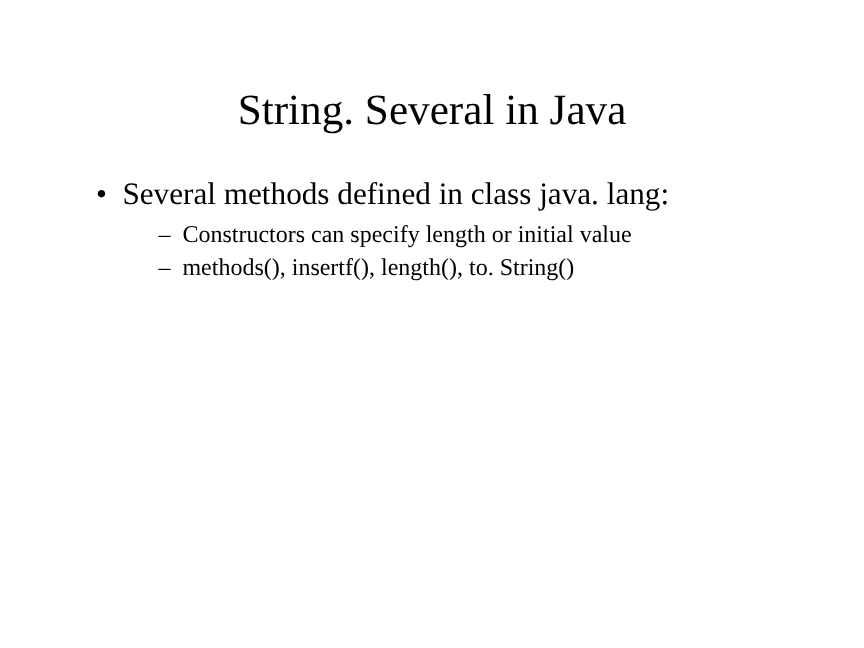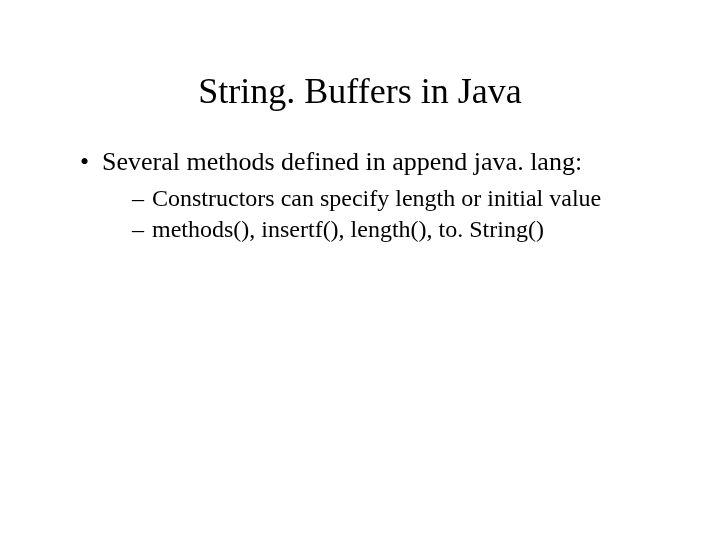--- a/index.html
+++ b/index.html
@@ -36,38 +36,38 @@
       position: absolute;
       left: 0;
       top: 0;
     }
     .sub-list {
       list-style: none;
       padding-left: 30px;
       margin-top: 8px;
     }
     .sub-item {
-      font-size: 24px;
+      font-size: 20px;
       position: relative;
       padding-left: 20px;
       margin-bottom: 4px;
     }
     .sub-item::before {
       content: "–";
       position: absolute;
       left: 0;
       top: 0;
     }
   </style>
 </head>
 <body>
 
-<h1 class="title">String. Buffers in Java</h1>
+<h1 class="title">String. Several in Java</h1>
 
 <ul class="bullet-list">
   <li class="bullet-item">
-    <span>Several methods defined in append java. lang:</span>
+    <span>Several methods defined in class java. lang:</span>
     <ul class="sub-list">
       <li class="sub-item">Constructors can specify length or initial value</li>
       <li class="sub-item">methods(), insertf(), length(), to. String()</li>
     </ul>
   </li>
 </ul>
 
 </body></html>

